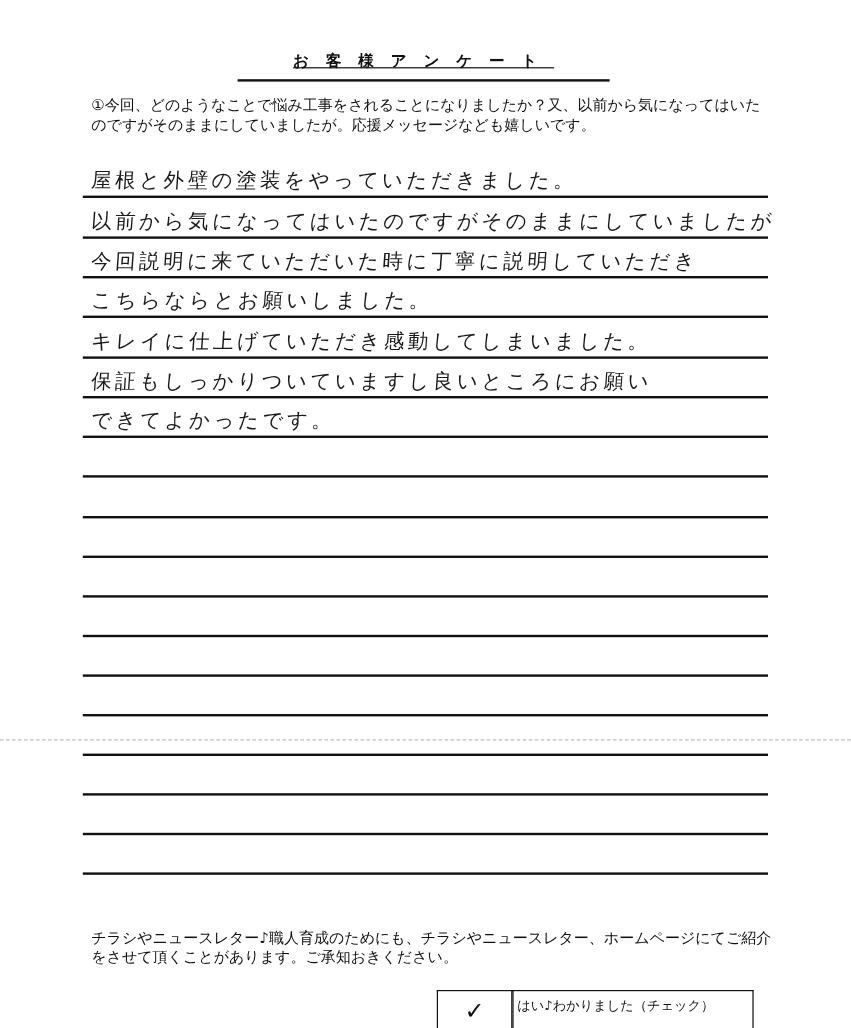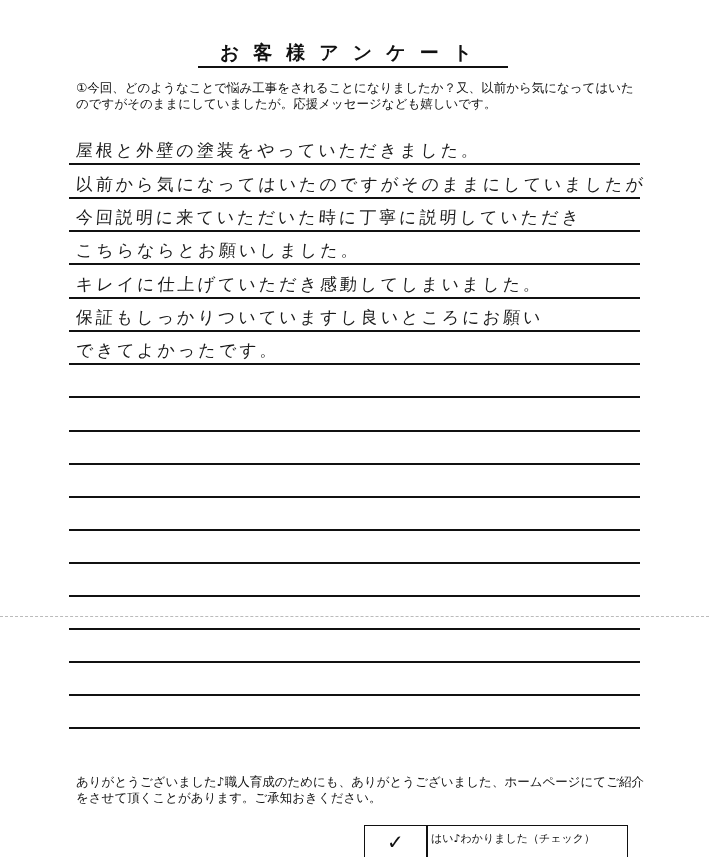--- a/index.html
+++ b/index.html
@@ -1,18 +1,18 @@
 <!DOCTYPE html>
 <html><head>
 <meta charset="utf-8">
 <style>
   html, body { margin: 0; padding: 0; background: #ffffff; }
   body { width: 709px; height: 857px; position: relative; overflow: hidden; font-family: "DejaVu Sans", sans-serif; color: #111; }
   .title { position: absolute; left: 198px; top: 38px; width: 310px; height: 28px; border-bottom: 2px solid #111; }
-  .title span { display: block; font-size: 19px; font-weight: bold; letter-spacing: 14px; text-align: center; line-height: 28px; white-space: nowrap; }
+  .title span { display: block; font-size: 13px; font-weight: bold; letter-spacing: 14px; text-align: center; line-height: 28px; white-space: nowrap; text-decoration: underline; }
   .question { position: absolute; left: 76px; top: 80px; width: 570px; font-size: 12.5px; line-height: 16px; }
   .ruled { position: absolute; left: 69px; width: 571px; height: 2px; background: #111; }
   .hw { position: absolute; left: 76px; font-family: "DejaVu Sans", sans-serif; font-size: 17px; letter-spacing: 3px; color: #1a1a1a; white-space: nowrap; transform: skewX(-4deg); }
   .dash { position: absolute; left: 0; top: 616px; width: 709px; height: 1px; border-top: 1px dashed #bbb; }
   .footer { position: absolute; left: 76px; top: 774px; width: 570px; font-size: 12.5px; line-height: 16px; }
   .checkbox { position: absolute; left: 364px; top: 825px; width: 62px; height: 32px; border: 1px solid #111; border-bottom: none; }
   .checkmark { position: absolute; left: 22px; top: 4px; font-size: 20px; }
   .checkbox-label { position: absolute; left: 426px; top: 825px; width: 202px; height: 32px; border: 1px solid #111; border-left: 1px solid #111; border-bottom: none; font-size: 11px; line-height: 26px; padding-left: 4px; box-sizing: border-box; }
 </style>
 </head>
@@ -46,18 +46,18 @@
 <div class="hw" style="top:139px">屋根と外壁の塗装をやっていただきました。</div>
 <div class="hw" style="top:173px">以前から気になってはいたのですがそのままにしていましたが</div>
 <div class="hw" style="top:206px">今回説明に来ていただいた時に丁寧に説明していただき</div>
 <div class="hw" style="top:239px">こちらならとお願いしました。</div>
 <div class="hw" style="top:273px">キレイに仕上げていただき感動してしまいました。</div>
 <div class="hw" style="top:306px">保証もしっかりついていますし良いところにお願い</div>
 <div class="hw" style="top:339px">できてよかったです。</div>
 
 <div class="dash"></div>
 
-<div class="footer">ありがとうございました♪職人育成のためにも、ありがとうございました、ホームページにてご紹介をさせて頂くことがあります。ご承知おきください。</div>
+<div class="footer">チラシやニュースレター♪職人育成のためにも、チラシやニュースレター、ホームページにてご紹介をさせて頂くことがあります。ご承知おきください。</div>
 
 <div class="checkbox">
   <span class="checkmark">✓</span>
 </div>
 <div class="checkbox-label">はい♪わかりました（チェック）</div>
 
 </body></html>

